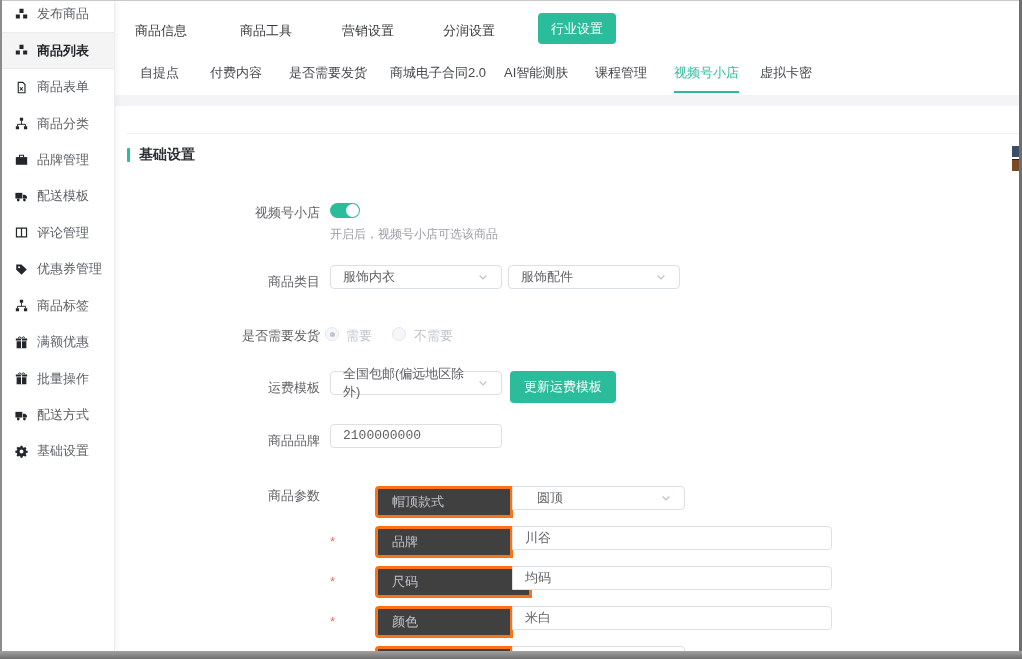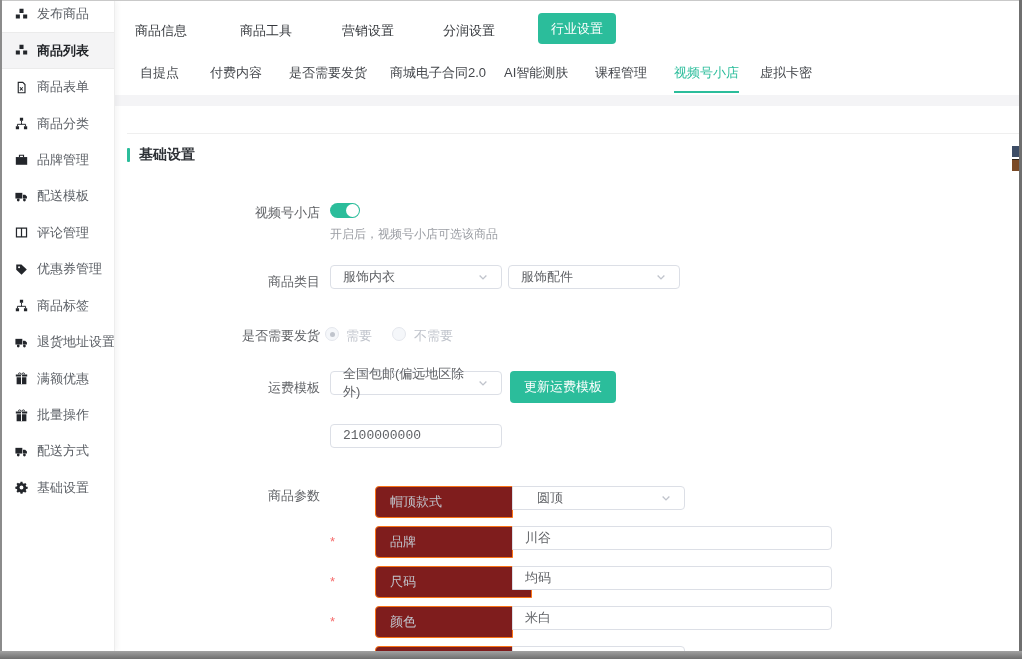--- a/index.html
+++ b/index.html
@@ -43,22 +43,22 @@
   .toggle .knob{position:absolute;right:1px;top:1px;width:13px;height:13px;border-radius:50%;background:#fff;}
   .hint{position:absolute;font-size:12px;color:#9a9da3;white-space:nowrap;}
   .radio{position:absolute;width:14px;height:14px;box-sizing:border-box;border-radius:50%;
          border:1px solid #e4e7ed;background:#f5f7fa;cursor:not-allowed;}
   .radio.checked::after{content:"";position:absolute;left:3.5px;top:3.5px;width:5px;height:5px;
          border-radius:50%;background:#c0c4cc;}
   .rlabel{position:absolute;font-size:13px;color:#c0c4cc;}
   .btn-green{position:absolute;height:32px;border:none;border-radius:4px;background:var(--accent);
              color:#fff;font-size:13px;padding:0 14px;cursor:pointer;font-family:inherit;}
   .pstar{position:absolute;color:#f56c6c;font-size:13px;}
-  .plabel{position:absolute;height:32px;box-sizing:border-box;border:1px solid #f97316;
-          border-radius:4px 0 0 4px;background:#7f1d1d;font-size:13px;color:#c0c4cc;
+  .plabel{position:absolute;height:32px;box-sizing:border-box;border:3px solid #f97316;
+          border-radius:4px 0 0 4px;background:#404040;font-size:13px;color:#c0c4cc;
           display:flex;align-items:center;padding:0 14px;}
   .pvalue{border-radius:0 4px 4px 0;padding-left:24px;}
   .edge-widget{position:absolute;right:3px;top:146px;width:7px;z-index:8;cursor:pointer;}
   .edge-widget .w1{height:11px;background:#3d4d66;margin-bottom:2px;}
   .edge-widget .w2{height:11px;background:#7a4a26;border-top:1px solid #2b2118;}
   :root{--accent:#2BBD9B;}
   svg{display:block;}
 </style>
 </head>
 <body>
@@ -161,26 +161,20 @@
         <span>优惠券管理</span>
       </div>
     <div class="sb-item">
         <svg class="ic">
           <use href="#i-sitemap"></use>
         </svg>
         <span>商品标签</span>
       </div>
     <div class="sb-item">
         <svg class="ic">
-          <use href="#i-truck"></use>
-        </svg>
-        <span>退货地址设置</span>
-      </div>
-    <div class="sb-item">
-        <svg class="ic">
           <use href="#i-gift"></use>
         </svg>
         <span>满额优惠</span>
       </div>
     <div class="sb-item">
         <svg class="ic">
           <use href="#i-gift"></use>
         </svg>
         <span>批量操作</span>
       </div>
@@ -250,20 +244,21 @@
 
     <div class="flabel" style="top:273px">运费模板</div>
     <div class="field sel" style="left:215px;top:265px;width:172px">
         <span>全国包邮(偏远地区除外)</span>
         <svg class="chev">
           <use href="#i-chev"></use>
         </svg>
       </div>
     <button class="btn-green" style="left:395px;top:265px">更新运费模板</button>
 
+    <div class="flabel" style="top:326px">商品品牌</div>
     <input class="field" style="left: 215px; top: 318px; width: 172px; font-family: Liberation Mono, monospace;" value="2100000000">
 
     <div class="flabel" style="top:381px">商品参数</div>
 
     <div class="plabel" style="left:260px;top:380px;width:138px">帽顶款式</div>
     <div class="field sel pvalue" style="left:397px;top:380px;width:173px">
         <span>圆顶</span>
         <svg class="chev">
           <use href="#i-chev"></use>
         </svg>

